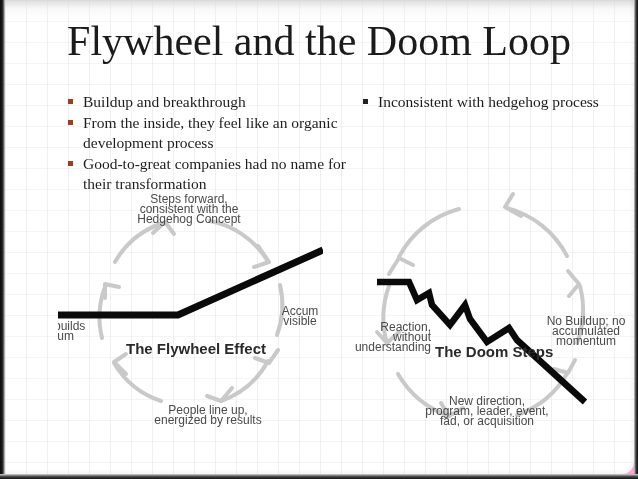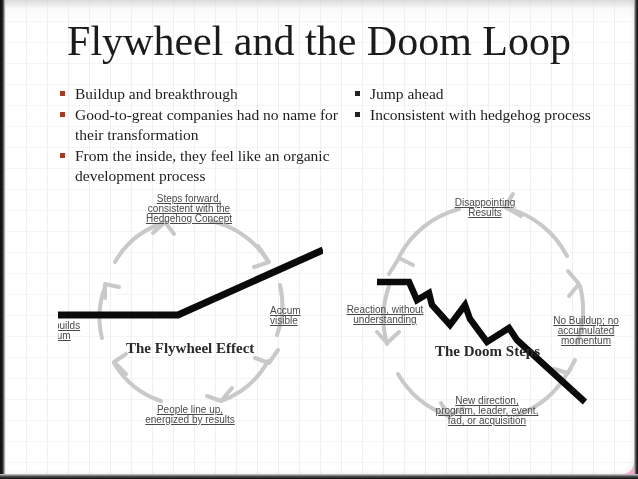--- a/index.html
+++ b/index.html
@@ -79,21 +79,21 @@
     line-height: 50px;
     color: #1b1b1b;
     letter-spacing: 0px;
     white-space: nowrap;
   }
 
   
   .bullets {
     position: absolute;
     list-style: none;
-    margin: 0;
+    margin: 8px;
     padding: 0;
   }
   #bullets-left  { left: 58px;  top: 84px; width: 280px; }
   #bullets-right { left: 353px; top: 84px; width: 270px; }
 
   .bullet-item {
     position: relative;
     padding-left: 17px;
     font-family: "Liberation Serif", serif;
     font-size: 15.5px;
@@ -117,30 +117,29 @@
     overflow: hidden;
   }
   #flywheel-diagram { left: 58px;  top: 188px; width: 265px; height: 252px; }
   #doomloop-diagram { left: 337px; top: 188px; width: 292px; height: 252px; }
 
   .diagram svg { display: block; }
 
   .dgm-label {
     position: absolute;
     font-family: "Liberation Sans", sans-serif;
-    font-size: 10px;
+    font-size: 12px;
     line-height: 10px;
     color: #4a4a4a;
     text-align: center;
     white-space: pre-line;
-    text-decoration: underline;
   }
   .dgm-title {
     position: absolute;
-    font-family: Liberation Serif, serif;
+    font-family: Liberation Sans, sans-serif;
     font-size: 15px;
     font-weight: bold;
     color: #2a2a2a;
     white-space: nowrap;
   }
   .clip-label {
     text-align: left;
   }
 </style>
 </head>
@@ -157,32 +156,31 @@
 
     <div id="page-title">Flywheel and the Doom Loop</div>
 
     <ul class="bullets" id="bullets-left">
       <li class="bullet-item">
         <span class="marker"></span>
         <span>Buildup and breakthrough</span>
       </li>
       <li class="bullet-item">
         <span class="marker"></span>
+        <span>From the inside, they feel like an organic development process</span>
+      </li>
+      <li class="bullet-item">
+        <span class="marker"></span>
         <span>Good-to-great companies had no name for their transformation</span>
       </li>
-      <li class="bullet-item">
-        <span class="marker"></span>
-        <span>From the inside, they feel like an organic development process</span>
-      </li>
     </ul>
 
     <ul class="bullets" id="bullets-right">
       <li class="bullet-item">
         <span class="marker"></span>
-        <span>Jump ahead</span>
       </li>
       <li class="bullet-item">
         <span class="marker"></span>
       </li>
       <li class="bullet-item">
         <span class="marker"></span>
         <span>Inconsistent with hedgehog process</span>
       </li>
     </ul>
 
@@ -211,23 +209,23 @@
           <path d="M 47 110 L 47 96 L 61 99"></path>
           <path d="M 95 45 L 107 34 L 116 46"></path>
         </g>
 
         <path d="M 0 127 L 120 127 L 265 62" stroke="#0a0a0a" stroke-width="7" fill="none" stroke-linejoin="miter"></path>
       </svg>
 
       <div class="dgm-label" style="left:72px; top:6px; width:118px;">Steps forward,
 consistent with the
 Hedgehog Concept</div>
-      <div class="dgm-label clip-label" style="left:212px; top:118px; width:60px; text-align:left;">Accum
+      <div class="dgm-label clip-label" style="left:212px; top:118px; width:60px; text-align:center;">Accum
 visible</div>
-      <div class="dgm-label" style="left:72px; top:217px; width:120px;">People line up,
+      <div class="dgm-label" style="left:90px; top:217px; width:120px;">People line up,
 energized by results</div>
       <div class="dgm-label clip-label" style="left:-4px; top:133px; width:60px; text-align:left;"> builds
 tum</div>
       <div class="dgm-title" style="left:68px; top:152px;">The Flywheel Effect</div>
     </div>
 
     <div class="diagram" id="doomloop-diagram">
       <svg width="292" height="252" viewBox="0 0 292 252">
         <g stroke="#c9c9c9" stroke-width="4" fill="none" stroke-linecap="round">
           <path d="M 170 20 A 95 95 0 0 1 230 68"></path>
@@ -244,27 +242,25 @@
           <path d="M 238 172 L 231 185 L 217 181"></path>
           <path d="M 126 220 L 112 228 L 104 215"></path>
           <path d="M 62 144 L 50 155 L 40 144"></path>
           <path d="M 52 86 L 62 70 L 76 77"></path>
         </g>
 
         <path d="M 40 94 L 72 94 L 80 112 L 92 105 L 95 117 L 113 137
                  L 128 117 L 133 131 L 150 154 L 172 140 L 180 152 L 248 214" stroke="#0a0a0a" stroke-width="6.5" fill="none" stroke-linejoin="miter" stroke-linecap="butt"></path>
       </svg>
 
-      <div class="dgm-label" style="left:93px; top:10px; width:110px;">Disappointing
-Results</div>
       <div class="dgm-label" style="left:205px; top:128px; width:88px;">No Buildup; no
 accumulated
 momentum</div>
       <div class="dgm-label" style="left:84px; top:208px; width:132px;text-align:center;">New direction,
 program, leader, event,
 fad, or acquisition</div>
-      <div class="dgm-label" style="left:2px; top:117px; width:92px;">Reaction, without
+      <div class="dgm-label" style="left:2px; top:134px; width:92px;text-align:right;">Reaction, without
 understanding</div>
       <div class="dgm-title" style="left:98px; top:155px;">The Doom Steps</div>
     </div>
 
   </div>
 </div>
 
 </body></html>

